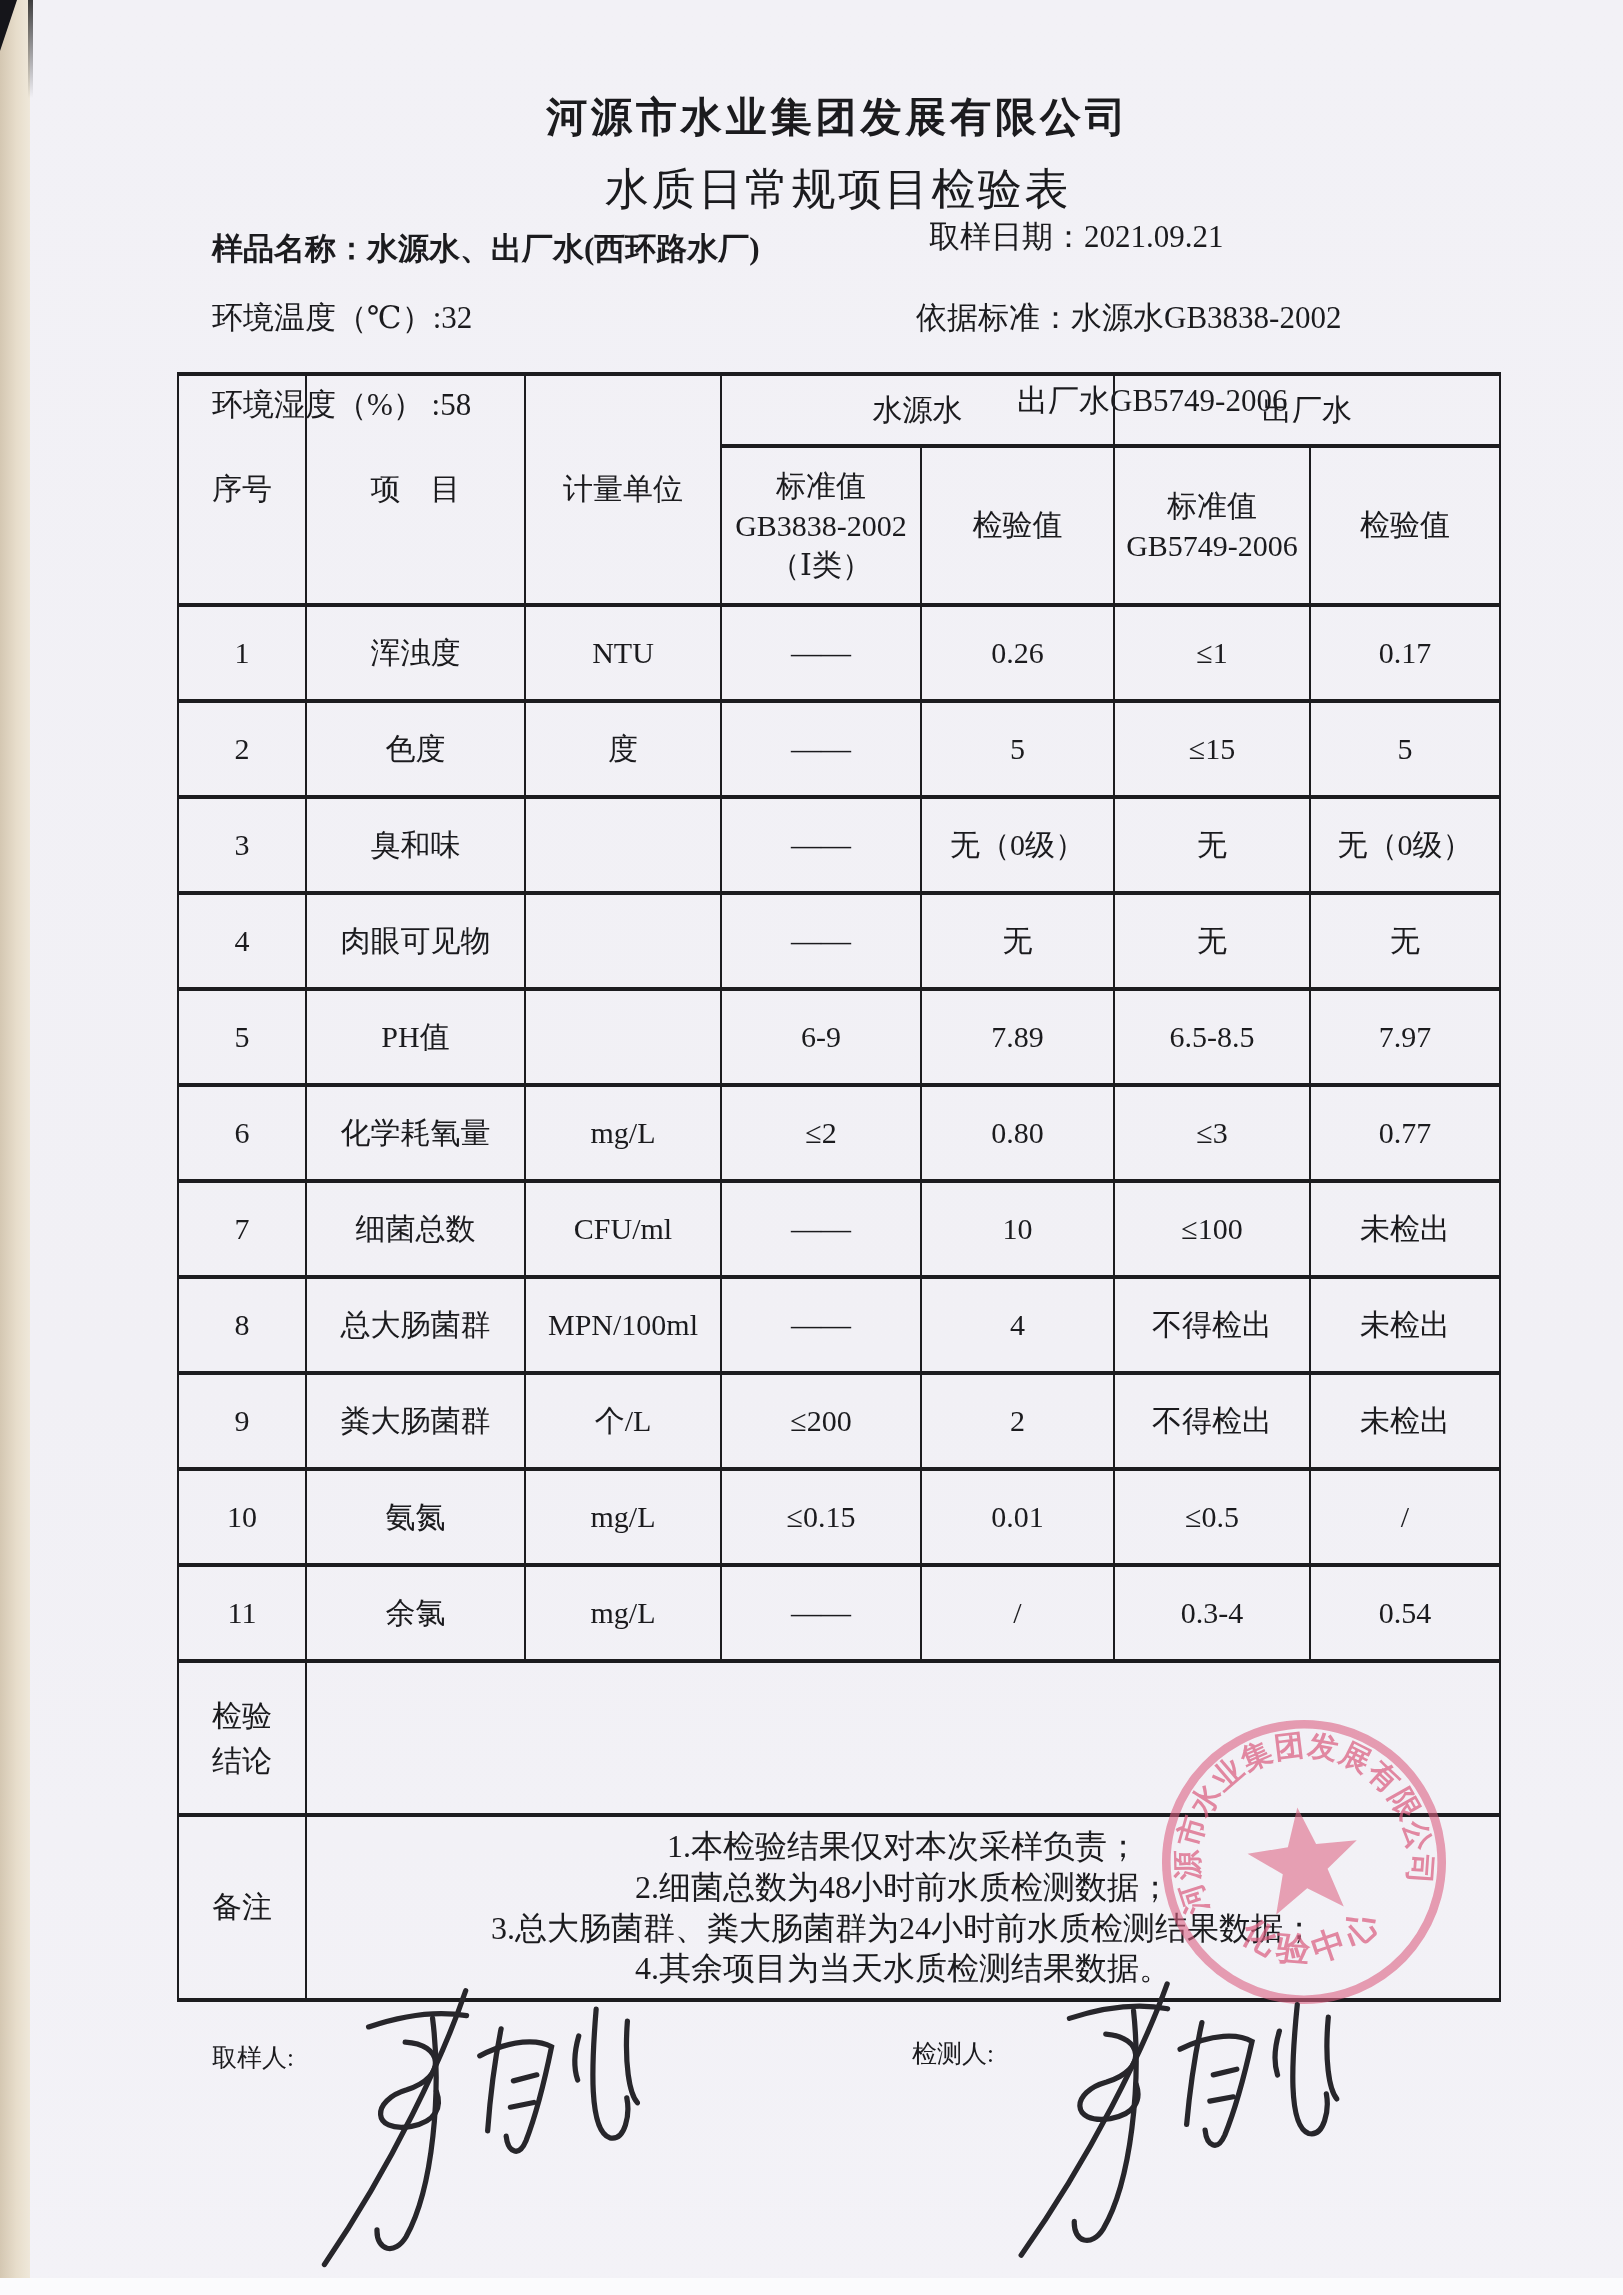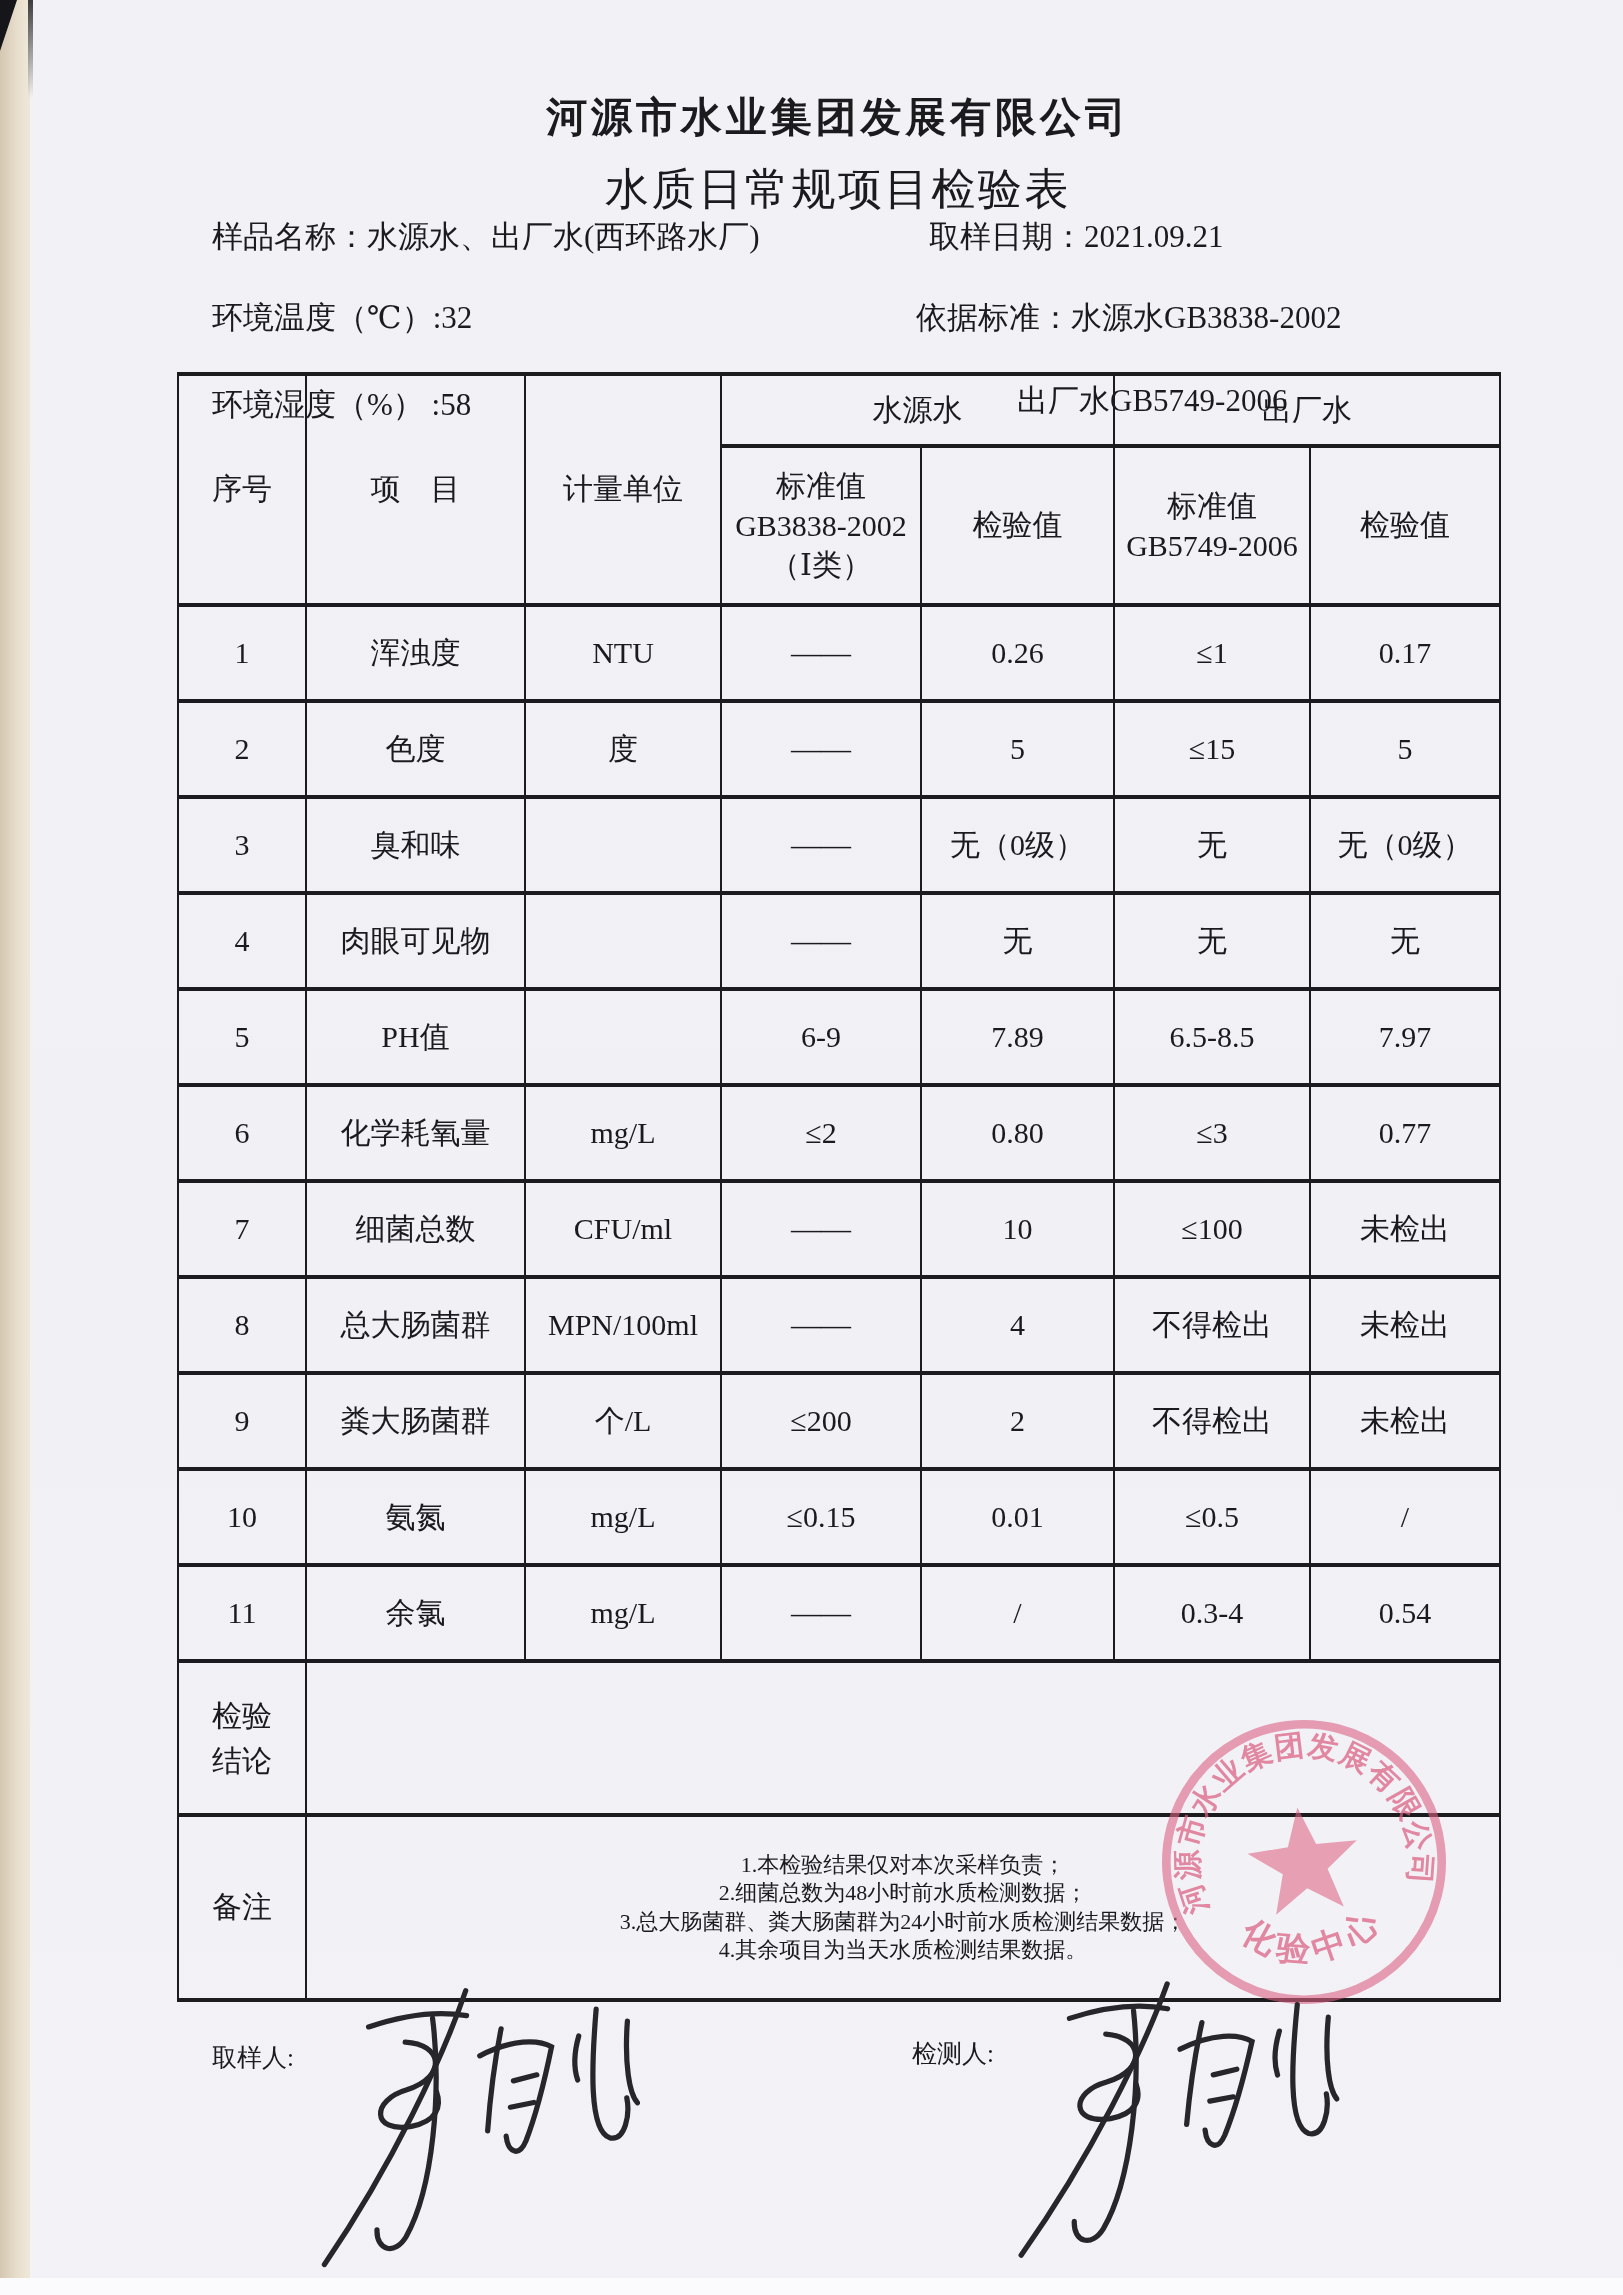--- a/index.html
+++ b/index.html
@@ -18,21 +18,21 @@
   .corner-wedge{position:absolute;left:0;top:0;width:0;height:0;
     border-top:51px solid #15151a;border-right:17px solid transparent;}
   .bottom-strip{position:absolute;left:0;bottom:0;width:100%;height:17px;background:#fbfbfd;}
 
   .title{position:absolute;left:177px;top:90px;width:1322px;text-align:center;
     font-size:41px;font-weight:700;letter-spacing:3.9px;}
   .subtitle{position:absolute;left:177px;top:160px;width:1322px;text-align:center;
     font-size:44px;font-weight:400;letter-spacing:2.6px;}
 
   .info-line{position:absolute;font-size:31px;white-space:nowrap;}
-  #line1-left{left:212px;top:216px;}
+  #line1-left{left:212px;top:228px;font-weight:bold;}
   #line1-right{left:929px;top:216px;}
   #line2-left{left:212px;top:297px;}
   #line2-right{left:916px;top:297px;}
   #line3-left{left:212px;top:384px;}
   #line3-right{left:1017px;top:380px;}
 
   table.report{
     position:absolute;left:177px;top:372px;width:1322px;
     border-collapse:collapse;table-layout:fixed;
   }
@@ -43,21 +43,21 @@
     font-size:30px;padding:0;overflow:hidden;
   }
   tr.h1{height:72px;}
   tr.h2{height:159px;}
   tr.datarow{height:96px;}
   tr.conclusion-row{height:154px;}
   tr.notes-row{height:185px;}
   td.item-cell{text-align:left;padding-left:11.8px;margin-left:32px;}
   .pre{white-space:pre-line;line-height:1.32;font-size:28px;}
   td.notes-cell{text-align:left;vertical-align:middle;padding-left:10.5px;}
-  td.notes-cell div{font-size:22px;line-height:1.28;white-space:nowrap;}
+  td.notes-cell div{font-size:32px;line-height:1.28;white-space:nowrap;}
   td.conclusion-label{font-size:30px;line-height:1.5;}
 
   .stamp{position:absolute;left:1156px;top:1714px;width:296px;height:296px;
     transform:rotate(-7deg);opacity:.88;}
   .stamp text{font-family:"Liberation Serif","DejaVu Serif",serif;font-weight:700;}
 
   .signature{position:absolute;width:367px;height:308px;}
   #sig1{left:274px;top:1978px;transform:rotate(-2deg);}
   #sig2{left:973px;top:1971px;transform:rotate(-1deg);}
   .sig-label{position:absolute;font-size:25px;white-space:nowrap;}

